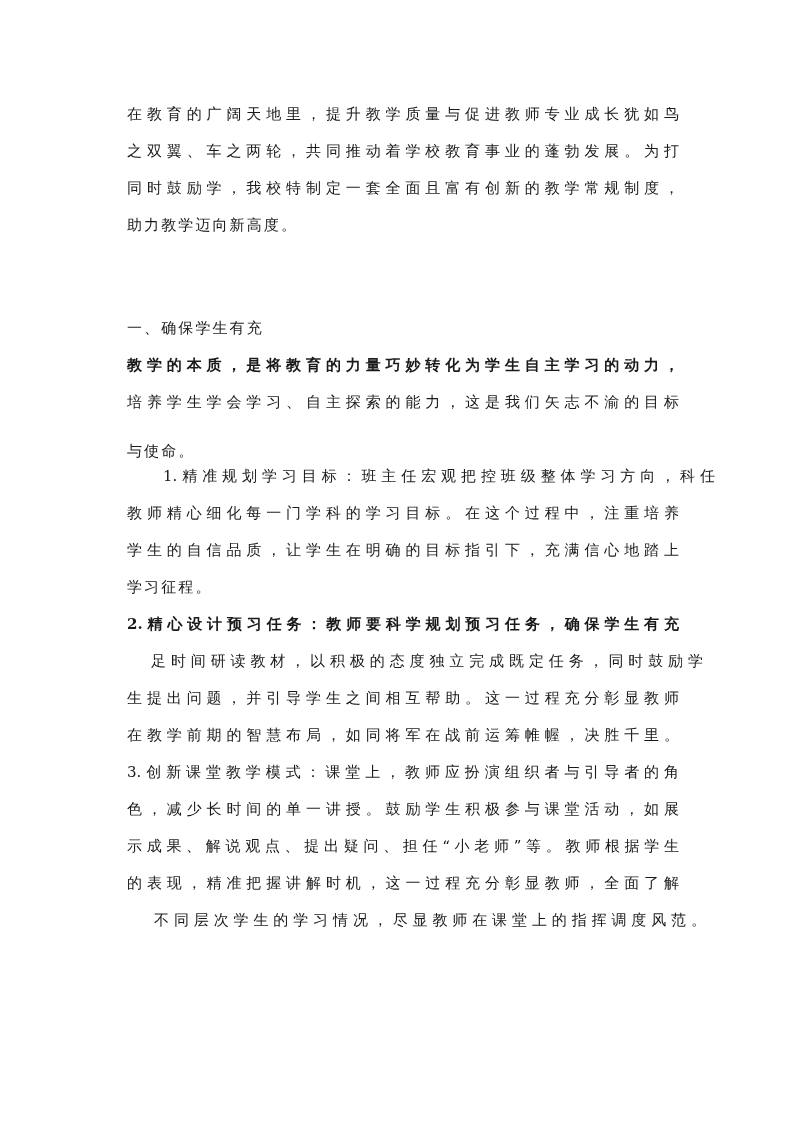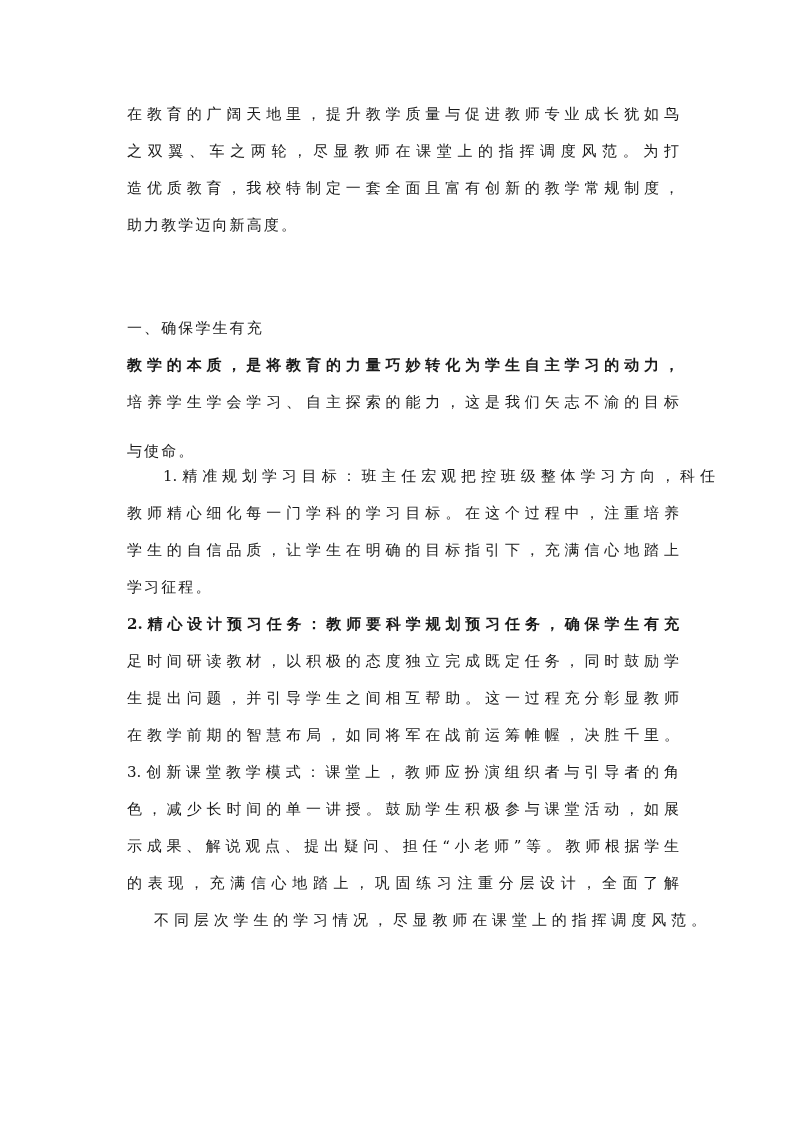--- a/index.html
+++ b/index.html
@@ -37,47 +37,47 @@
       letter-spacing: 0;
     }
   </style>
 </head>
 <body>
 
 <div class="page">
 
   <div>
     <div class="line justify" style="top:102px;">在教育的广阔天地里，提升教学质量与促进教师专业成长犹如鸟</div>
-    <div class="line justify" style="top:139px;">之双翼、车之两轮，尽显教师在课堂上的指挥调度风范。为打</div>
-    <div class="line justify" style="top:176px;">造优质教育，我校特制定一套全面且富有创新的教学常规制度，</div>
+    <div class="line justify" style="top:139px;">之双翼、车之两轮，共同推动着学校教育事业的蓬勃发展。为打</div>
+    <div class="line justify" style="top:176px;">同时鼓励学，我校特制定一套全面且富有创新的教学常规制度，</div>
     <div class="line" style="top:213px;">助力教学迈向新高度。</div>
   </div>
 
   <div class="line" style="top:316px;">一、确保学生有充</div>
 
   <div>
     <div class="line justify" style="top:353px;font-weight:bold;">教学的本质，是将教育的力量巧妙转化为学生自主学习的动力，</div>
     <div class="line justify" style="top:390px;">培养学生学会学习、自主探索的能力，这是我们矢志不渝的目标</div>
     <div class="line" style="top:427px;margin-top:12px;">与使命。</div>
   </div>
 
   <div>
     <div class="line justify" style="top:464px;margin-left:36px;">1.精准规划学习目标：班主任宏观把控班级整体学习方向，科任</div>
     <div class="line justify" style="top:501px;">教师精心细化每一门学科的学习目标。在这个过程中，注重培养</div>
     <div class="line justify" style="top:538px;">学生的自信品质，让学生在明确的目标指引下，充满信心地踏上</div>
     <div class="line" style="top:575px;text-align:center;">学习征程。</div>
   </div>
 
   <div>
     <div class="line justify" style="top:612px;font-weight:bold;">2.精心设计预习任务：教师要科学规划预习任务，确保学生有充</div>
-    <div class="line justify" style="top:649px;">足时间研读教材，以积极的态度独立完成既定任务，同时鼓励学</div>
+    <div class="line justify" style="top:649px;margin-left:24px;">足时间研读教材，以积极的态度独立完成既定任务，同时鼓励学</div>
     <div class="line justify" style="top:686px;">生提出问题，并引导学生之间相互帮助。这一过程充分彰显教师</div>
     <div class="line justify" style="top:723px;">在教学前期的智慧布局，如同将军在战前运筹帷幄，决胜千里。</div>
   </div>
 
   <div>
     <div class="line justify" style="top:760px;">3.创新课堂教学模式：课堂上，教师应扮演组织者与引导者的角</div>
     <div class="line justify" style="top:797px;">色，减少长时间的单一讲授。鼓励学生积极参与课堂活动，如展</div>
     <div class="line justify" style="top:834px;">示成果、解说观点、提出疑问、担任“小老师”等。教师根据学生</div>
-    <div class="line justify" style="top:871px;">的表现，充满信心地踏上，巩固练习注重分层设计，全面了解</div>
+    <div class="line justify" style="top:871px;">的表现，精准把握讲解时机，这一过程充分彰显教师，全面了解</div>
     <div class="line justify" style="top:908px;margin-left:27px;">不同层次学生的学习情况，尽显教师在课堂上的指挥调度风范。</div>
   </div>
 </div>
 
 </body></html>

